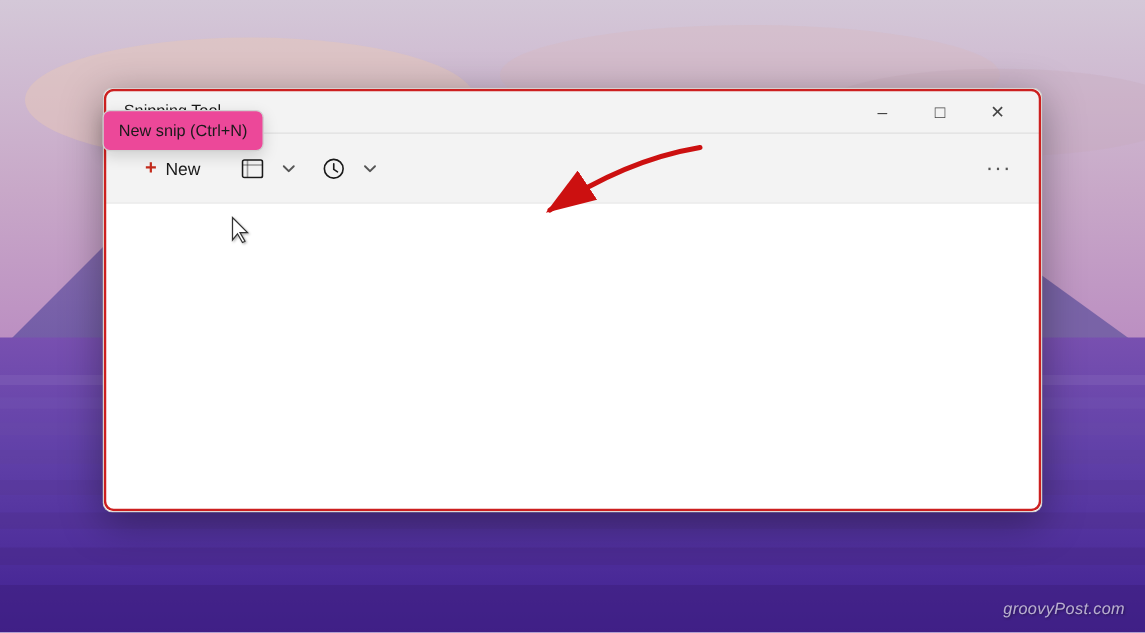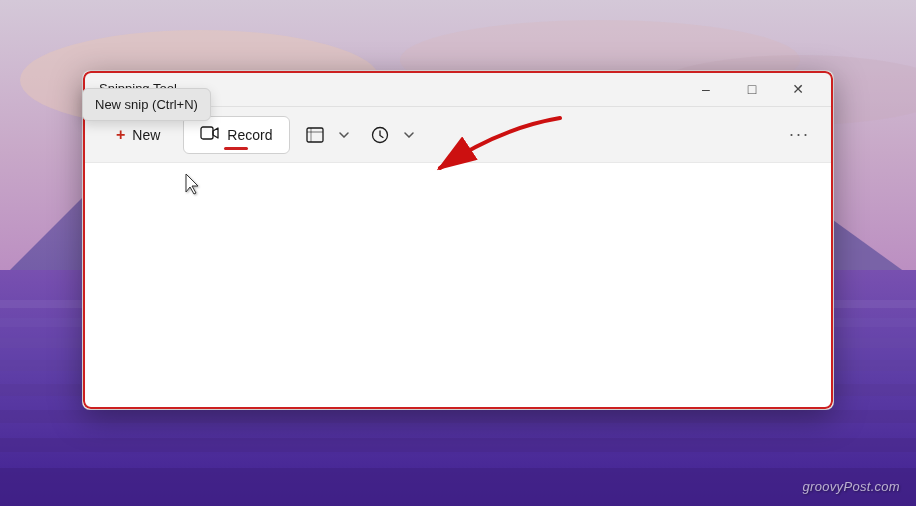--- a/index.html
+++ b/index.html
@@ -230,21 +230,21 @@
       background: white;
       flex: 1;
       height: calc(340px - 36px - 57px);
     }
 
     
     .tooltip {
       position: absolute;
       top: 88px;
       left: 82px;
-      background: #e5e5e5;
+      background: #ec4899;
       border: 1px solid #d0d0d0;
       border-radius: 6px;
       padding: 8px 12px;
       font-size: 13px;
       color: #1a1a1a;
       box-shadow: 0 4px 12px rgba(0,0,0,0.15);
       z-index: 20;
       white-space: nowrap;
     }
 
@@ -327,30 +327,20 @@
   </div>
 
   <div class="toolbar">
 
     <button class="toolbar-btn">
       <span style="color:#c42b1c;font-size:16px;font-weight:bold;">+</span>
       <span>New</span>
     </button>
 
 
-    <button class="toolbar-btn record-active">
-      <span>
-        <svg width="20" height="16" viewBox="0 0 20 16" fill="none" xmlns="http://www.w3.org/2000/svg">
-          <rect x="1" y="2" width="12" height="12" rx="2" stroke="#1a1a1a" stroke-width="1.3"></rect>
-          <path d="M13 6 L18 3 L18 13 L13 10 Z" stroke="#1a1a1a" stroke-width="1.3" stroke-linejoin="round"></path>
-        </svg>
-      </span>
-      <span>Record</span>
-      <span class="record-underline"></span>
-    </button>
 
     <div class="icon-btn-group">
       <button class="icon-only-btn">
         <svg width="18" height="16" viewBox="0 0 18 16" fill="none" xmlns="http://www.w3.org/2000/svg">
           <rect x="1" y="1" width="16" height="14" rx="1.5" stroke="#1a1a1a" stroke-width="1.3"></rect>
           <line x1="5" y1="1" x2="5" y2="15" stroke="#1a1a1a" stroke-width="1.3" opacity="0.4"></line>
           <line x1="1" y1="5" x2="17" y2="5" stroke="#1a1a1a" stroke-width="1.3" opacity="0.4"></line>
         </svg>
       </button>
       <button class="dropdown-btn">

